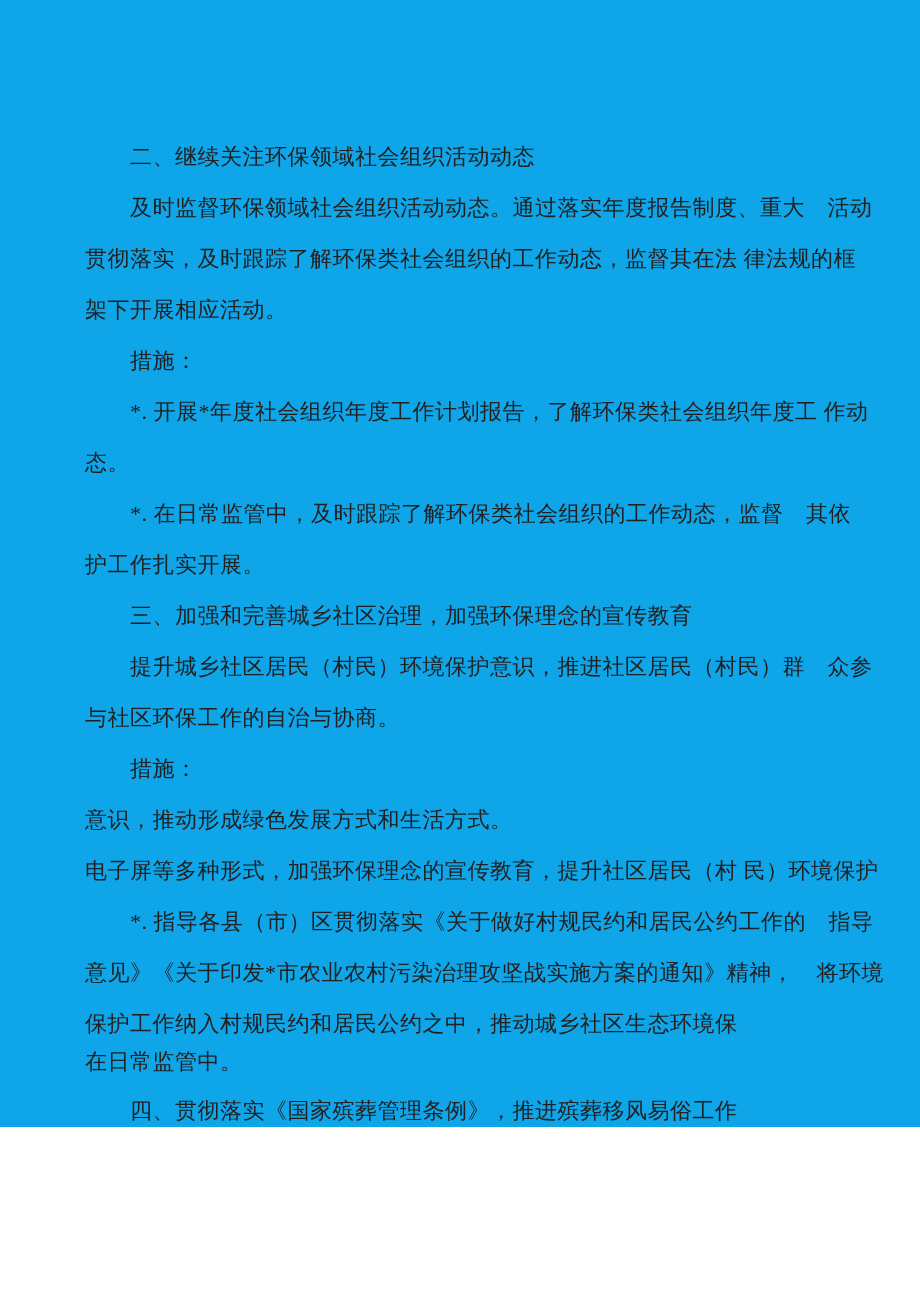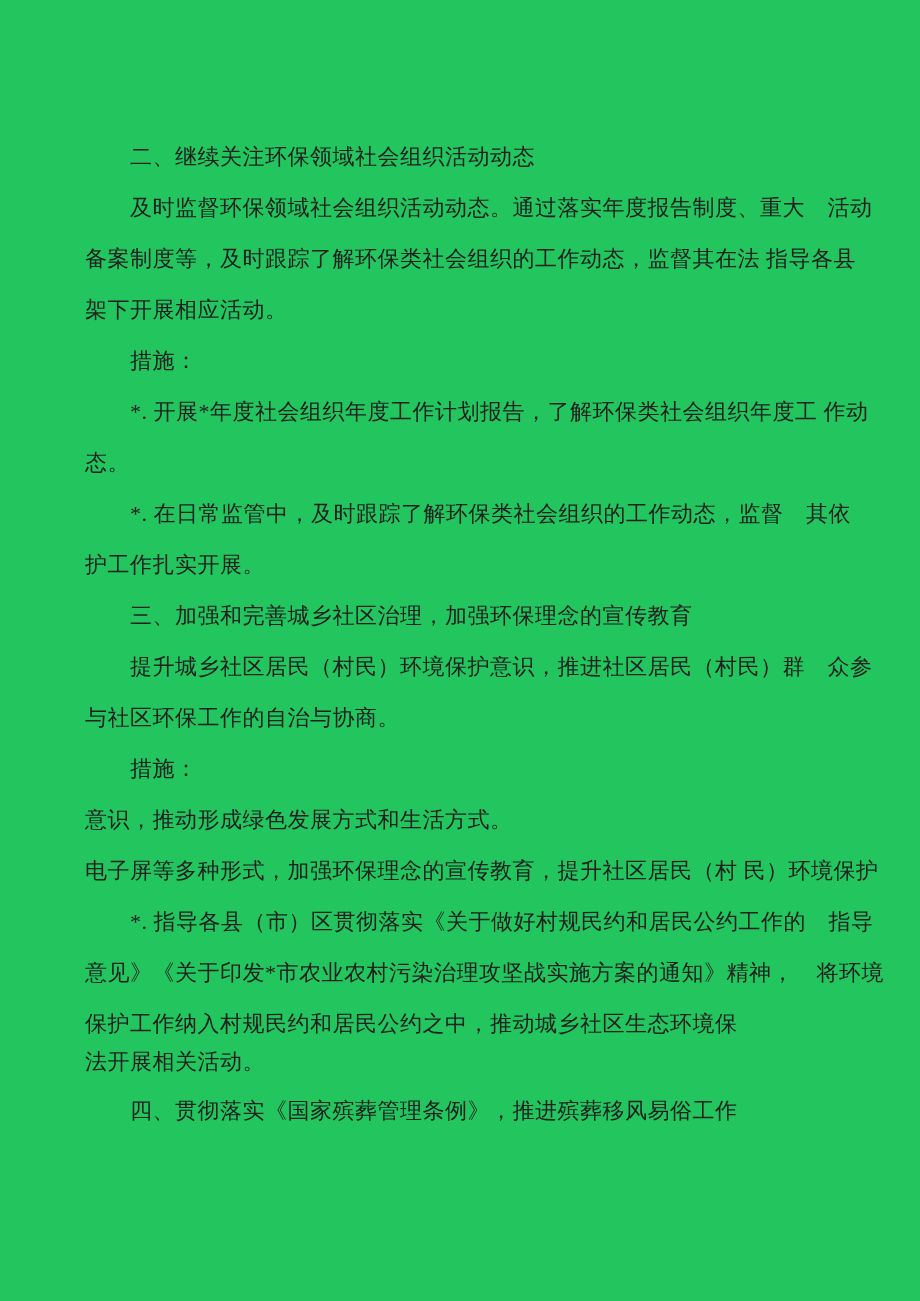--- a/index.html
+++ b/index.html
@@ -8,22 +8,22 @@
     background: #ffffff;
   }
   body {
     width: 920px;
     height: 1301px;
     overflow: hidden;
   }
   .page {
     position: relative;
     width: 920px;
-    height: 1301px;
-    background: #22c55e;
+    height: 1127px;
+    background: #0ea5e9;
     box-sizing: border-box;
     padding: 131px 50px 0 85px;
     font-family: "Liberation Serif", "DejaVu Serif", serif;
     color: #212121;
   }
   .line {
     height: 51px;
     line-height: 51px;
     font-size: 22px;
     letter-spacing: 0.5px;
@@ -37,31 +37,31 @@
     height: 36px;
     line-height: 26px;
   }
 </style>
 </head>
 <body>
 
 <div class="page">
   <div class="line indent">二、继续关注环保领域社会组织活动动态</div>
   <div class="line indent">及时监督环保领域社会组织活动动态。通过落实年度报告制度、重大　活动</div>
-  <div class="line">备案制度等，及时跟踪了解环保类社会组织的工作动态，监督其在法 指导各县</div>
+  <div class="line">贯彻落实，及时跟踪了解环保类社会组织的工作动态，监督其在法 律法规的框</div>
   <div class="line">架下开展相应活动。</div>
   <div class="line indent">措施：</div>
   <div class="line indent">*. 开展*年度社会组织年度工作计划报告，了解环保类社会组织年度工 作动</div>
   <div class="line">态。</div>
   <div class="line indent">*. 在日常监管中，及时跟踪了解环保类社会组织的工作动态，监督　其依</div>
   <div class="line">护工作扎实开展。</div>
   <div class="line indent">三、加强和完善城乡社区治理，加强环保理念的宣传教育</div>
   <div class="line indent">提升城乡社区居民（村民）环境保护意识，推进社区居民（村民）群　众参</div>
   <div class="line">与社区环保工作的自治与协商。</div>
   <div class="line indent">措施：</div>
   <div class="line">意识，推动形成绿色发展方式和生活方式。</div>
   <div class="line">电子屏等多种形式，加强环保理念的宣传教育，提升社区居民（村 民）环境保护</div>
   <div class="line indent">*. 指导各县（市）区贯彻落实《关于做好村规民约和居民公约工作的　指导</div>
   <div class="line">意见》《关于印发*市农业农村污染治理攻坚战实施方案的通知》精神，　将环境</div>
   <div class="line">保护工作纳入村规民约和居民公约之中，推动城乡社区生态环境保</div>
-  <div class="line tight">法开展相关活动。</div>
+  <div class="line tight">在日常监管中。</div>
   <div class="line indent">四、贯彻落实《国家殡葬管理条例》，推进殡葬移风易俗工作</div>
 </div>
 
 </body></html>

